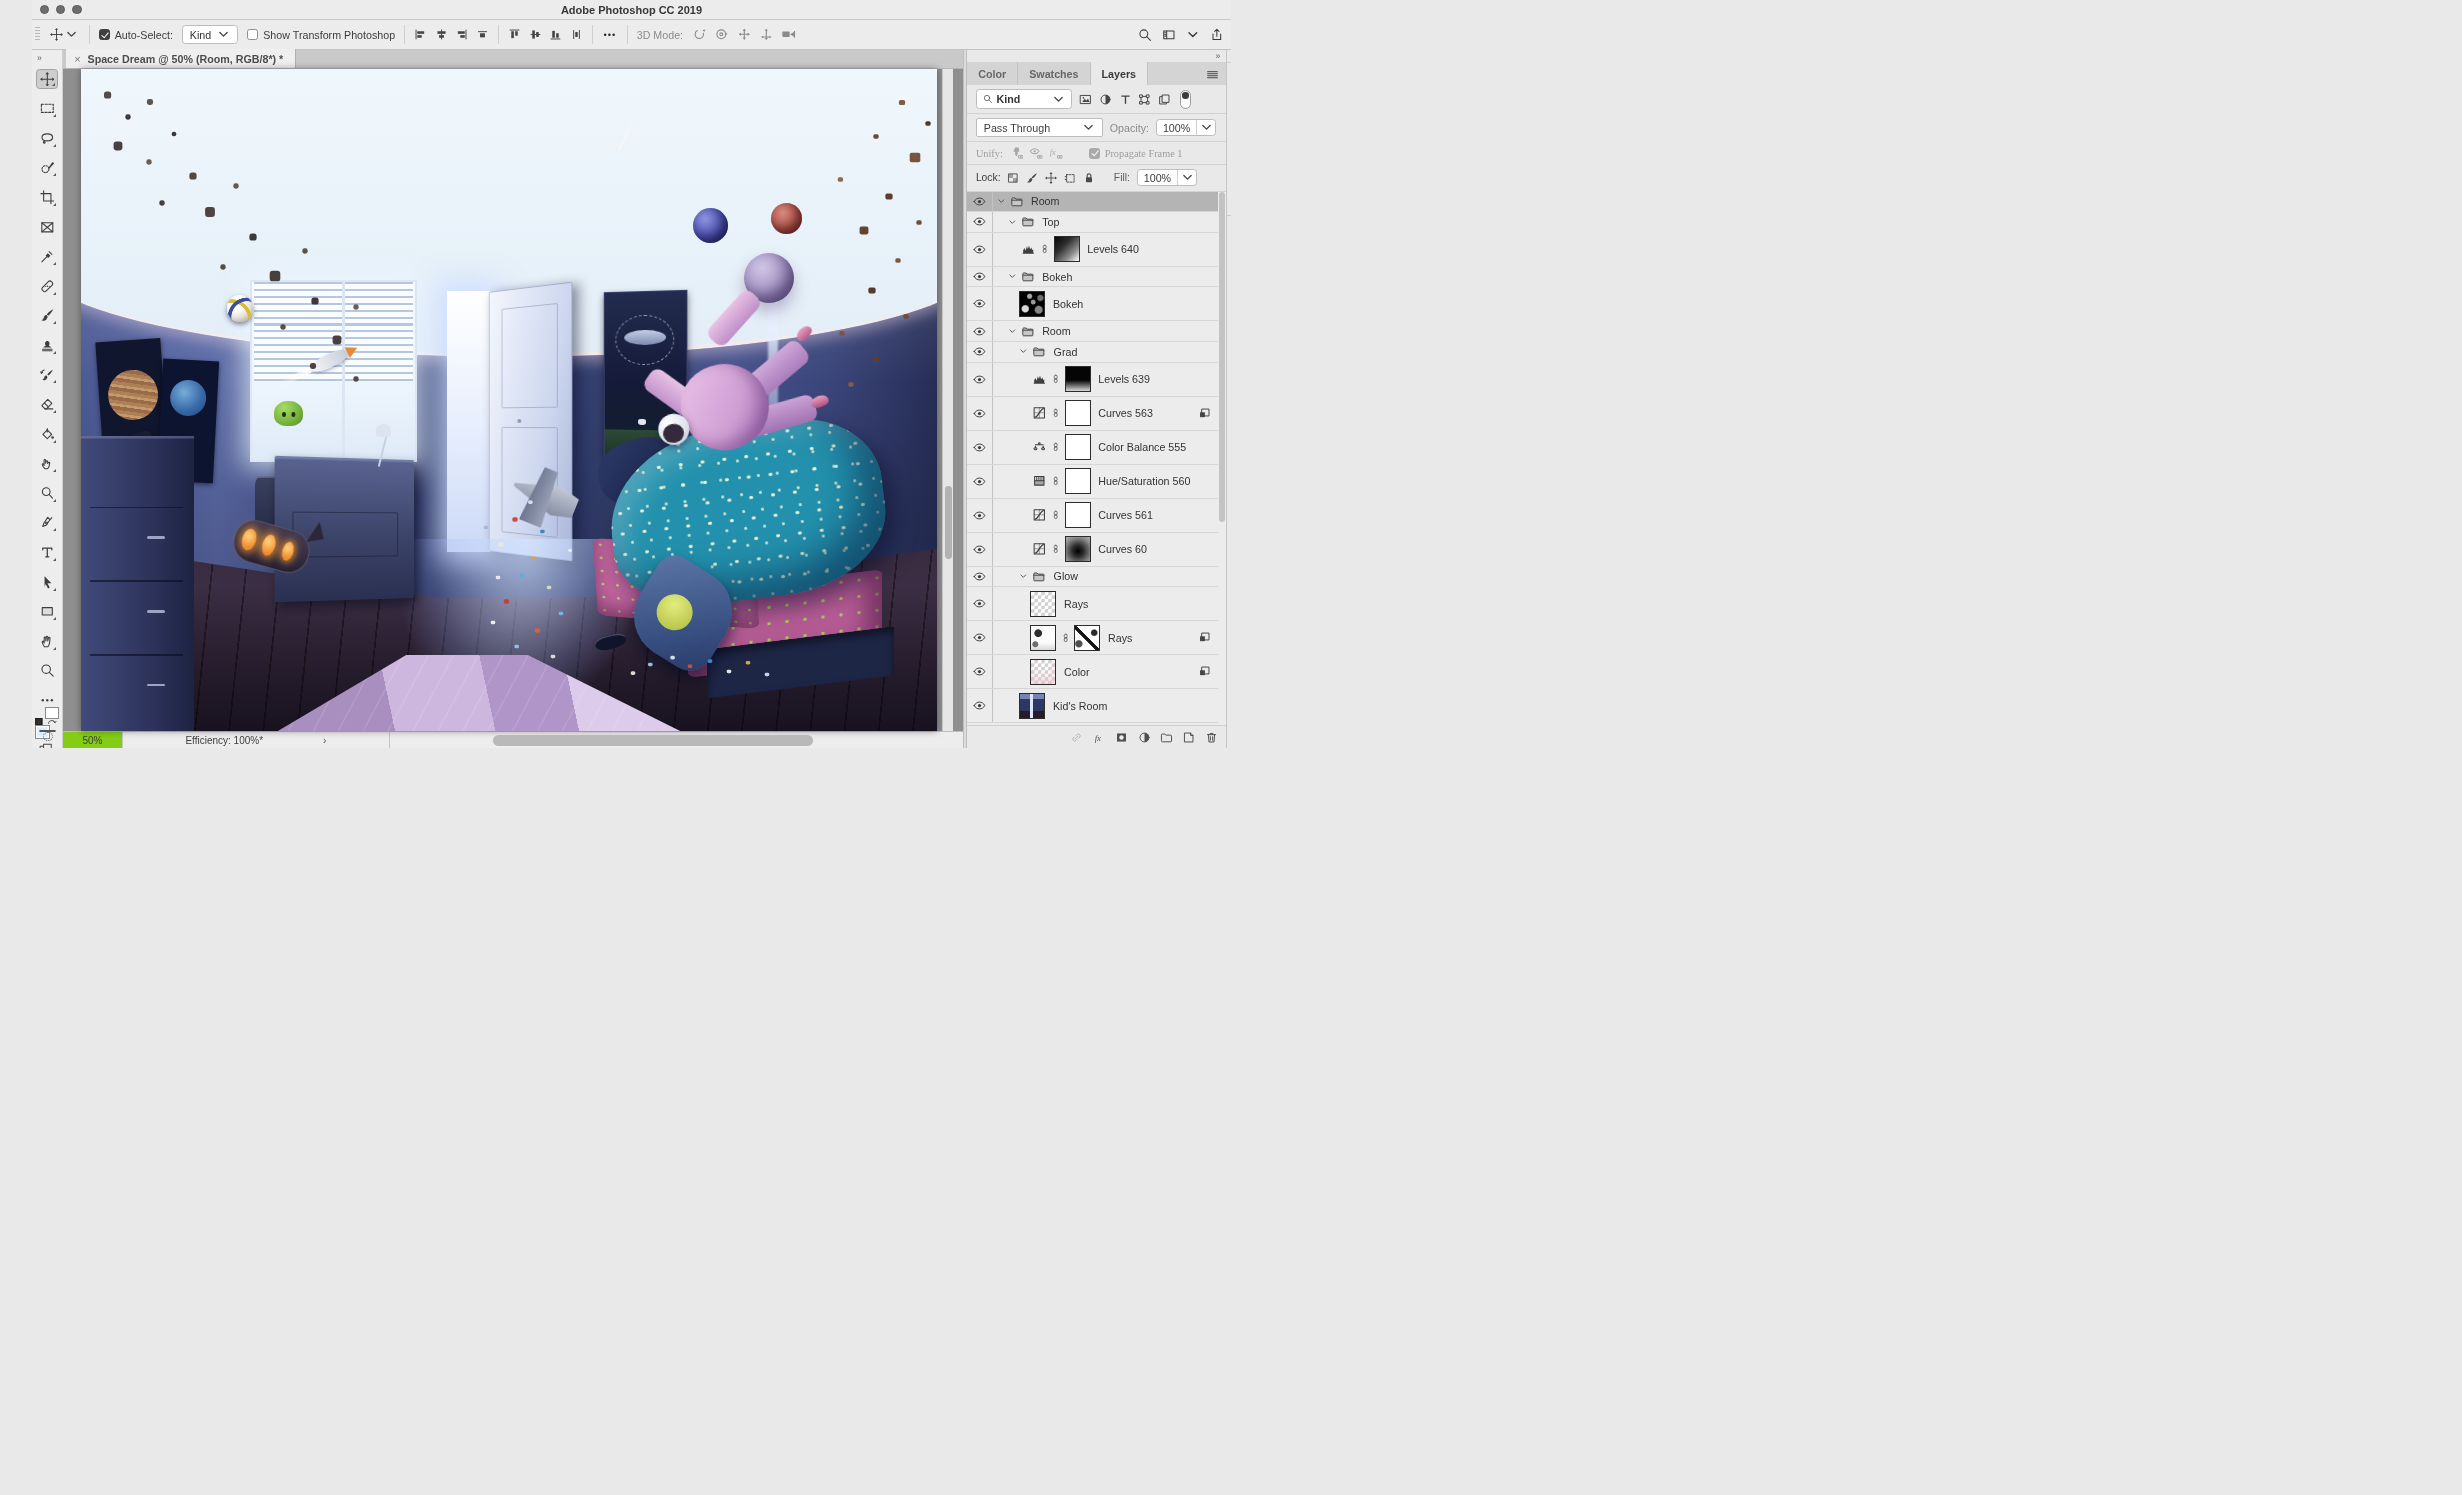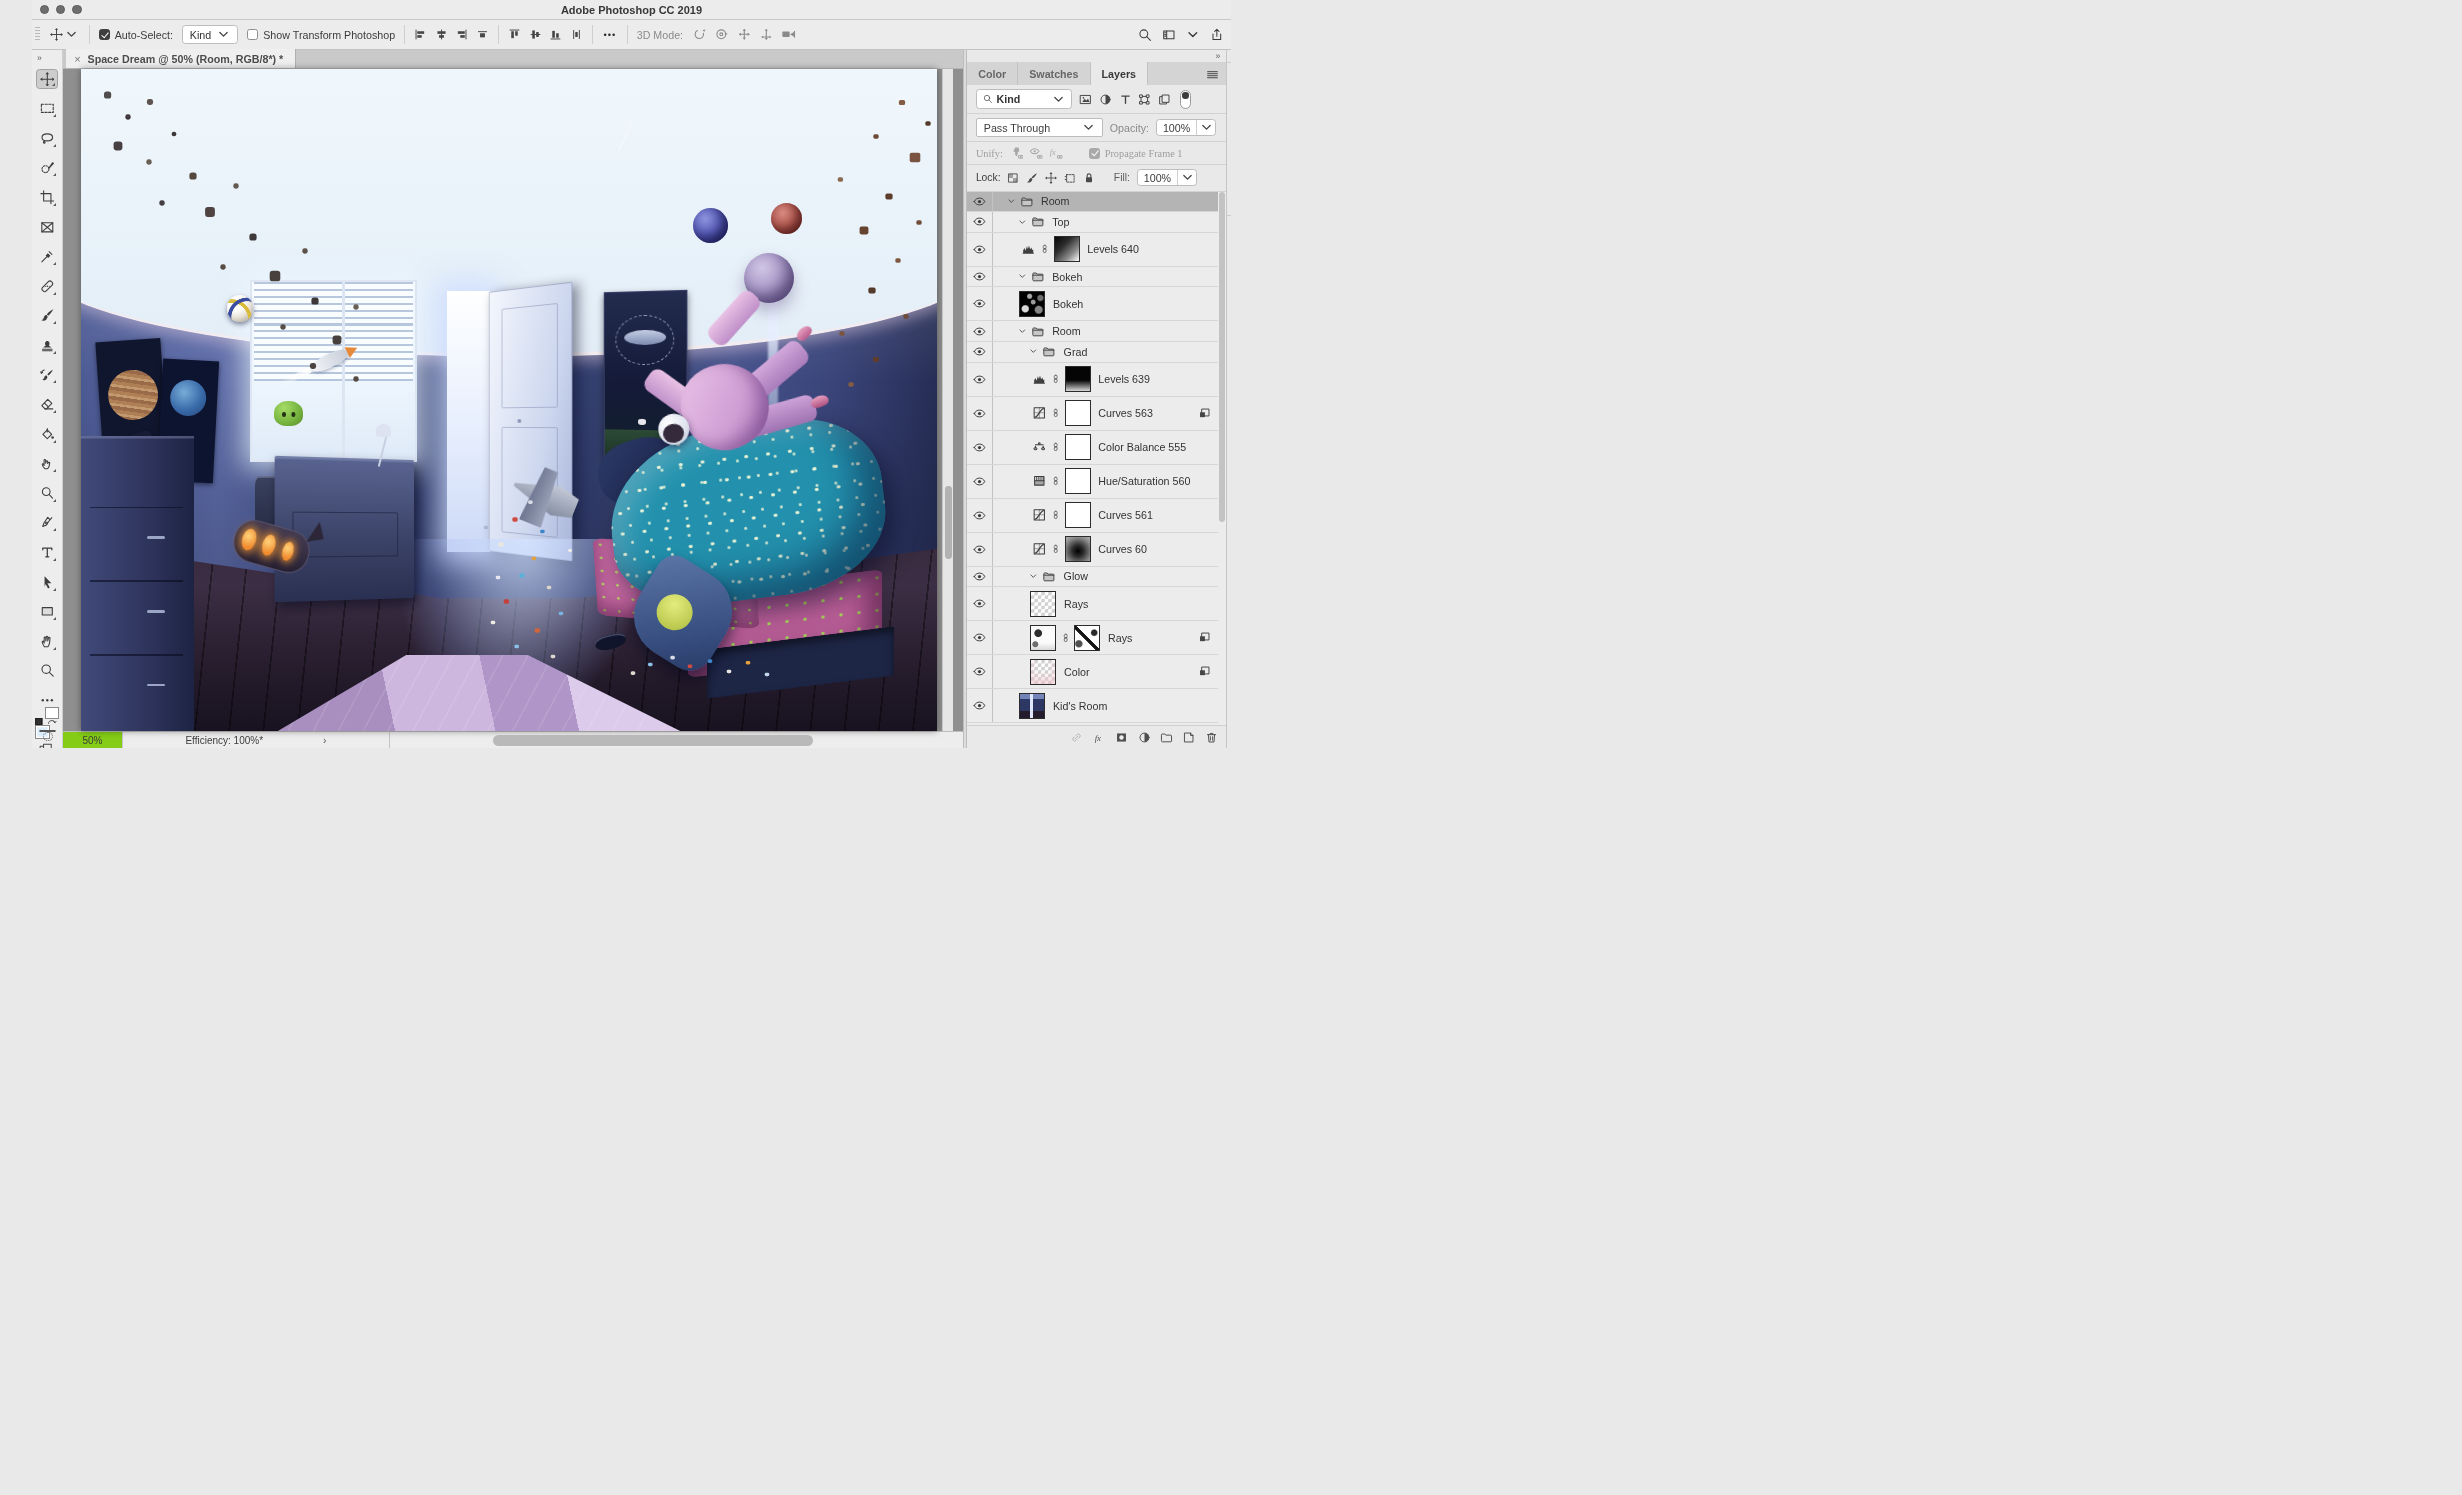--- a/index.html
+++ b/index.html
@@ -121,21 +121,21 @@
   .propagate { display:flex; align-items:center; gap:5.1px; margin-left:19px; color:#9e9e9e; }
   .lockrow { height:26.6px; font-size:10.3px; }
   .lockicons { display:flex; gap:6.9px; align-items:center; }
   .lockicons svg.icon { width:12px; height:12px; color:#4a4a4a; }
   .filllabel { margin-left:12px; color:#5c5c5c; }
 
   
   .layerlist { flex:1; position:relative; overflow:hidden; background:#ececec; }
   .lrows { position:absolute; inset:0 8.6px 0 0; }
   .lrow { display:flex; align-items:stretch; border-bottom:0.9px solid #d6d6d6; background:#ececec; }
-  .lrow.group { height:20.6px;gap:10px; }
+  .lrow.group { height:20.6px; }
   .lrow.item { height:34px; }
   .lrow.sel { background:#b4b4b4; }
   .eyec { width:26px; flex:none; border-right:0.9px solid #c2c2c2; display:flex; align-items:center; justify-content:center; }
   .eyec svg.icon { width:13px; height:13px; color:#3c3c3c; }
   .lcontent { flex:1; display:flex; align-items:center; gap:4.3px; min-width:0; position:relative; }
   .lcontent .chev { width:8.6px; height:8.6px; color:#444; flex:none; }
   .lcontent .folder { width:13.7px; height:13px; flex:none; }
   .lcontent .adj { width:14.6px; height:13.7px; flex:none; color:#3f3f3f; margin-left:1.7px; }
   .lcontent .linkic { width:9.4px; height:13.7px; flex:none; color:#3f3f3f; }
   .thumb { width:26px; height:26px; flex:none; border:0.9px solid #2c2c2c; background:#fff; }

